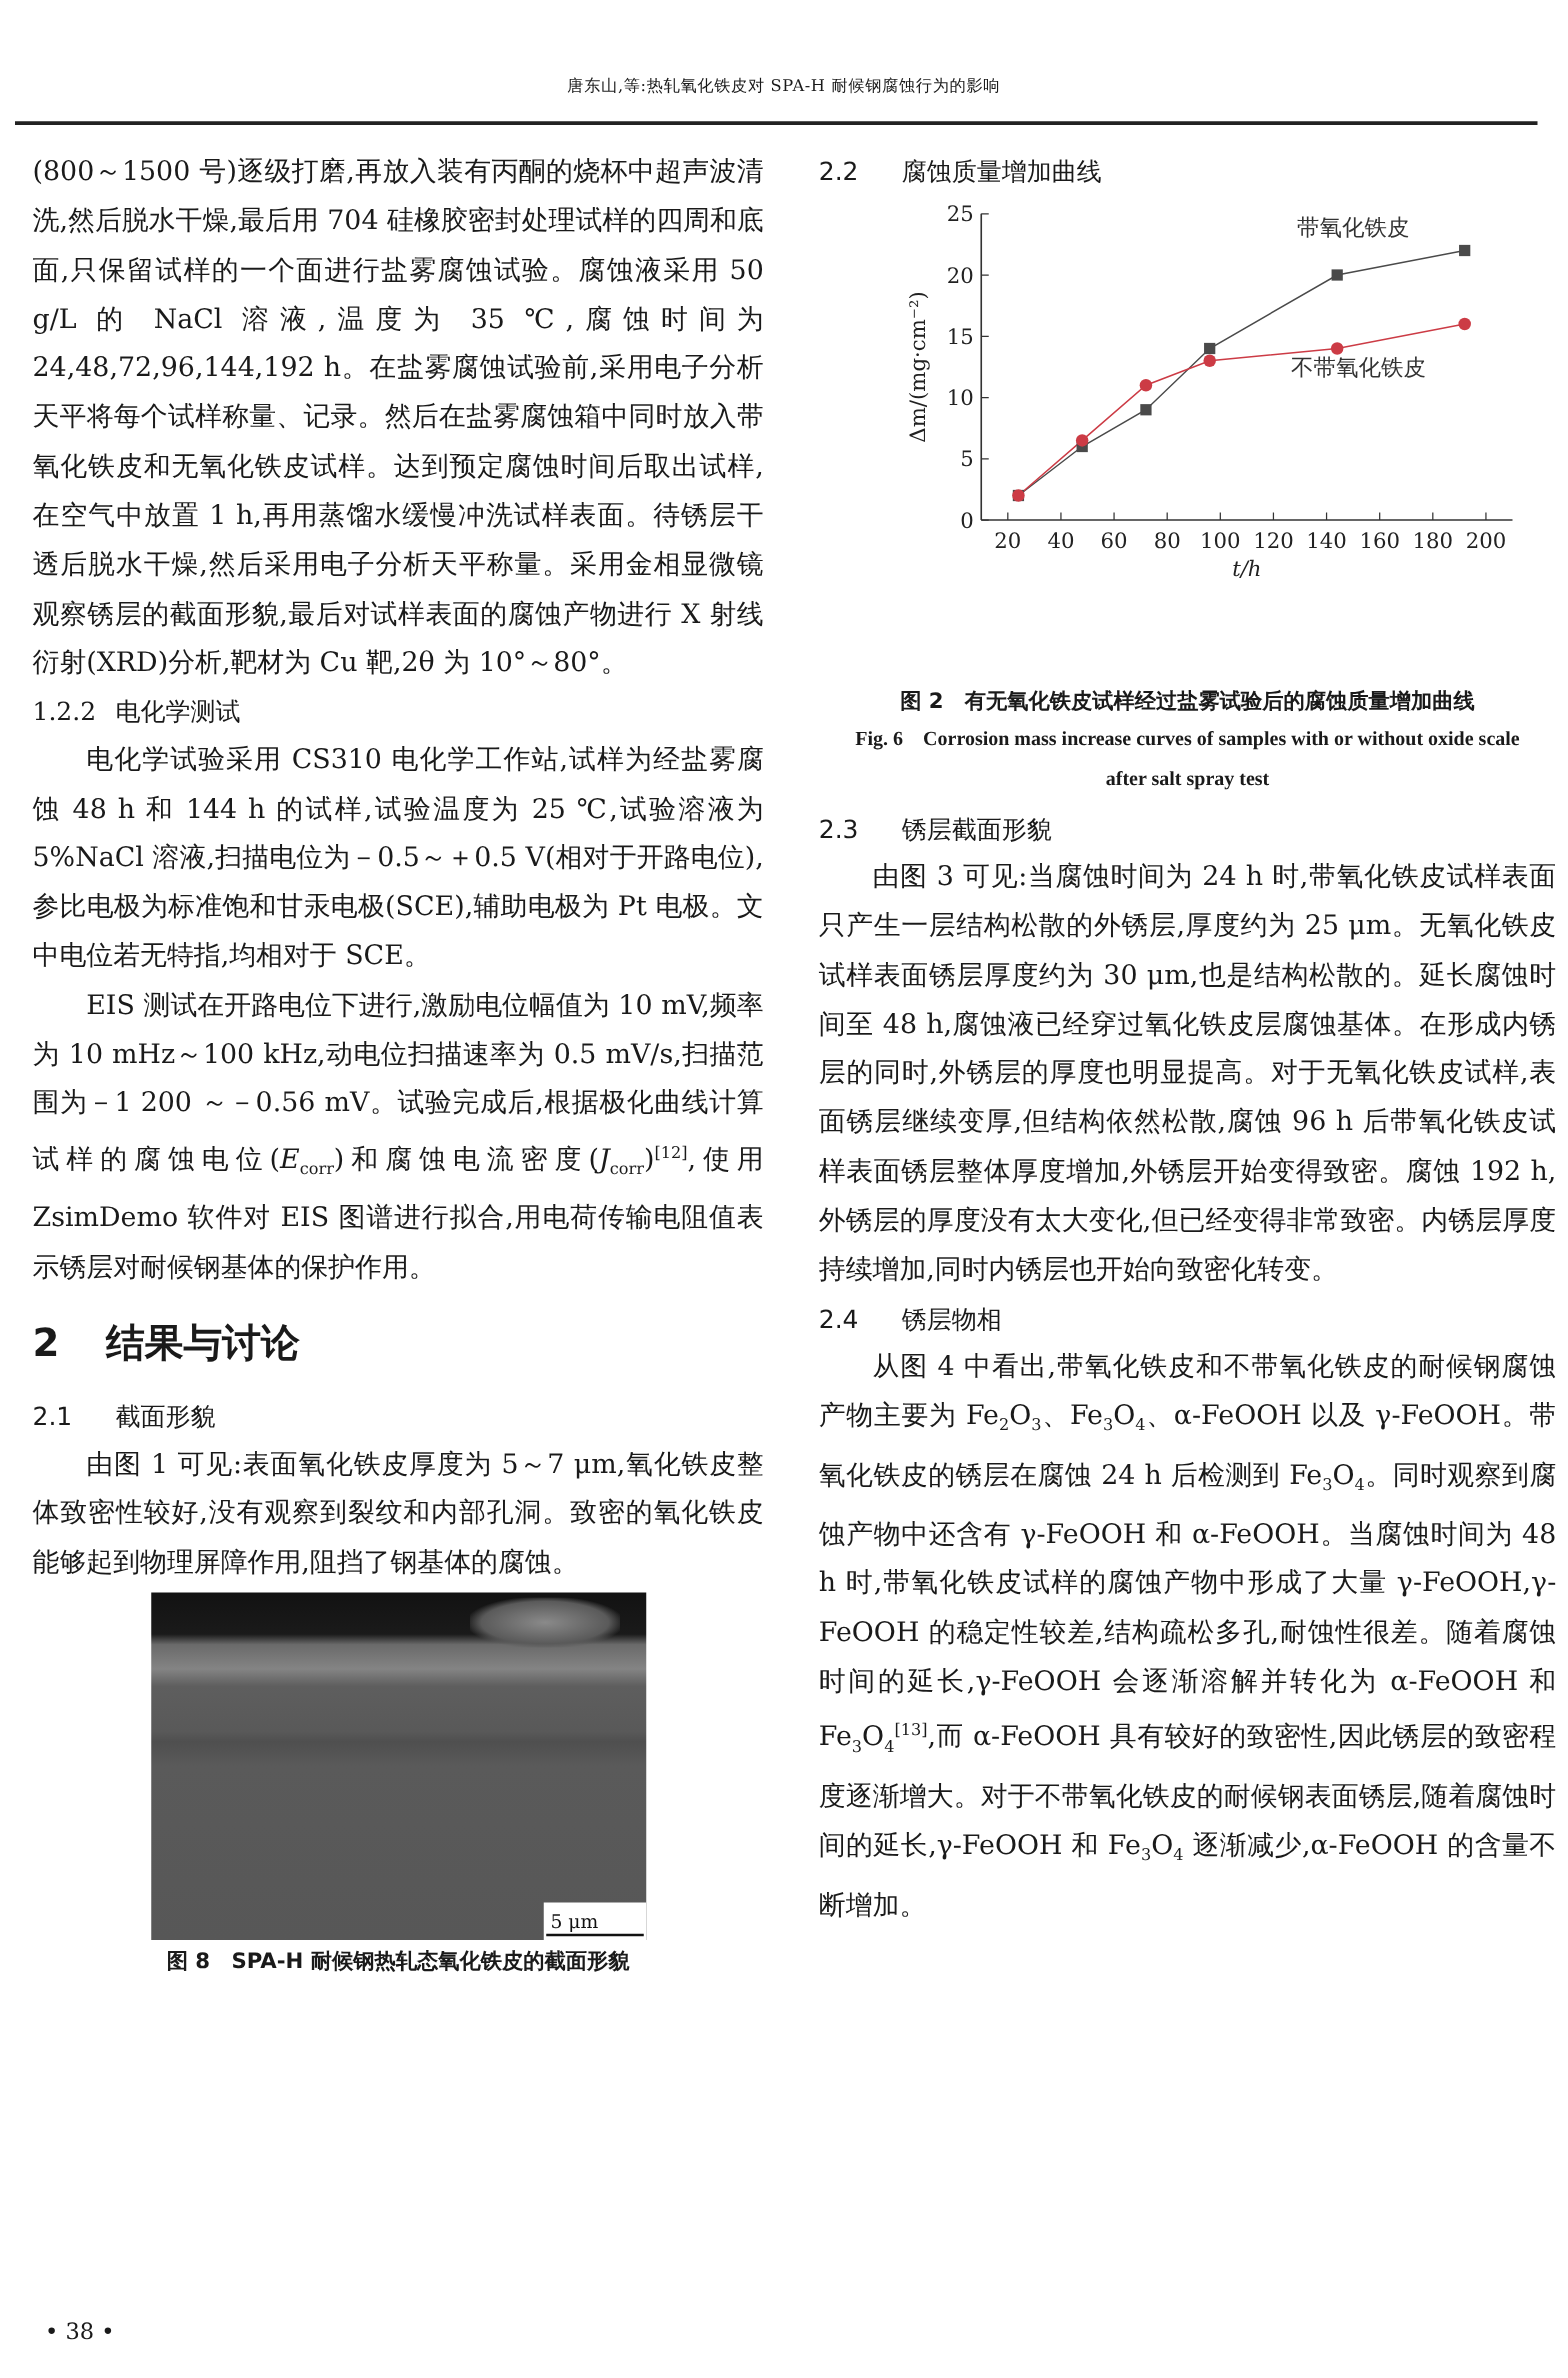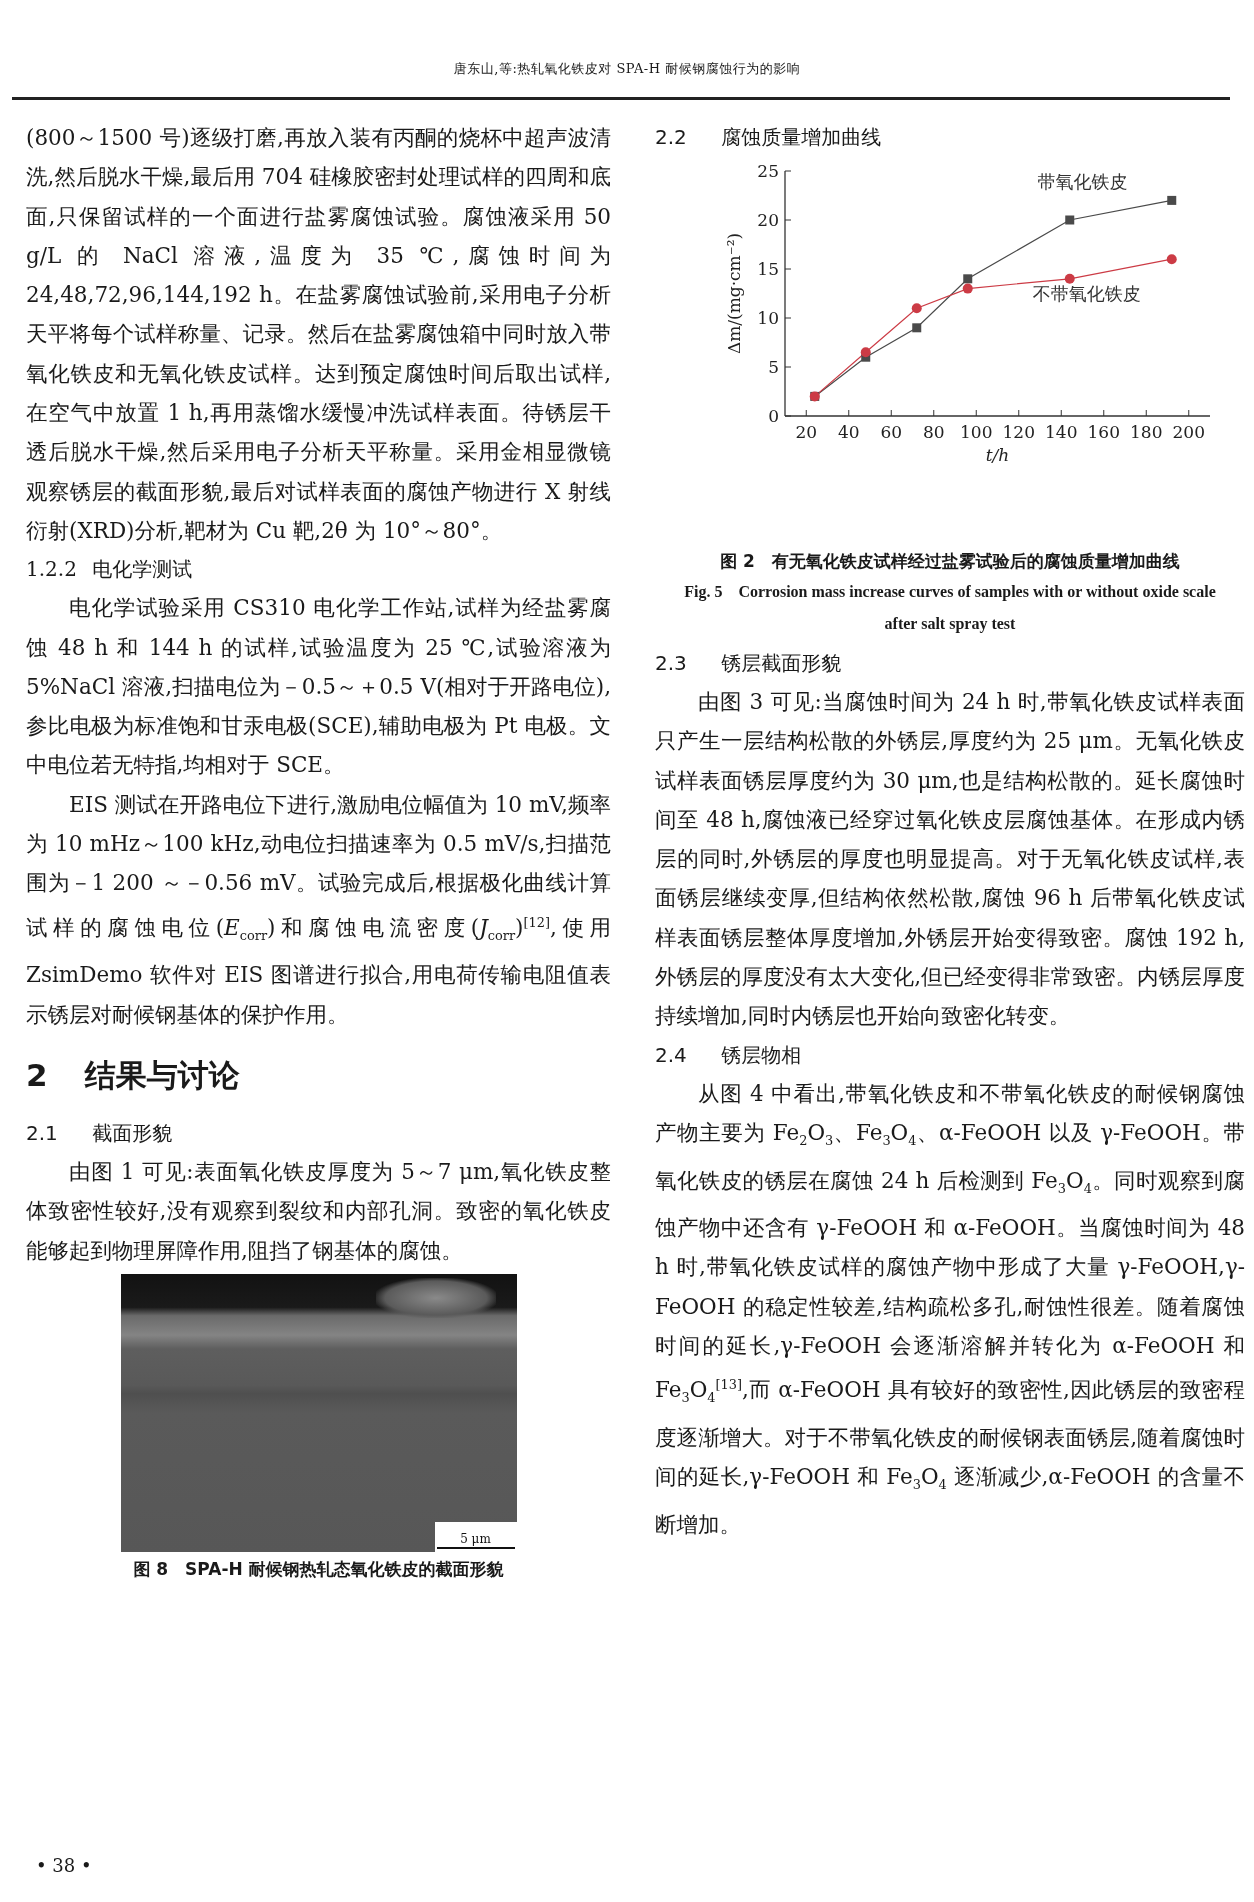--- a/index.html
+++ b/index.html
@@ -46,22 +46,22 @@
     overflow: hidden;
   }
   .sem-image .blob {
     position: absolute; left: 255px; top: 4px; width: 120px; height: 40px;
     background: radial-gradient(ellipse at center, #8a8a8a 0%, #5a5a5a 60%, transparent 75%);
   }
   .sem-image .scalebox {
     position: absolute; right: 0; bottom: 0; width: 82px; height: 30px; background: #ffffff;
   }
   .sem-image .scalelabel {
-    position: absolute; right: 0; bottom: 6px; width: 82px; text-align: center;
-    font-size: 12px; color: #111; font-family: "DejaVu Serif", serif;
+    position: absolute; right: 16px; bottom: 6px; width: 82px; text-align: center;
+    font-size: 15px; color: #111; font-family: "DejaVu Serif", serif;
   }
   .sem-image .scalebar {
     position: absolute; right: 2px; bottom: 3px; width: 78px; height: 2px; background: #111;
   }
   .page-num {
     position: absolute; left: 36px; top: 1855px; font-size: 18px;
   }
   sub, sup { font-size: 60%; }
   .chart-wrap { width: 580px; height: 390px; margin: 0; position: relative; }
   svg text { font-family: "DejaVu Serif", "Liberation Serif", serif; }
@@ -165,21 +165,21 @@
           <text x="491.25" y="282" text-anchor="middle" font-size="17" fill="#222">180</text>
           <text x="533.75" y="282" text-anchor="middle" font-size="17" fill="#222">200</text>
           <text x="342.5" y="305" text-anchor="middle" font-size="17" fill="#222" font-style="italic">t/h</text>
           <text x="0" y="0" text-anchor="middle" font-size="17" fill="#222" transform="translate(85,137.5) rotate(-90)">Δm/(mg·cm⁻²)</text>
           <text x="427.5" y="31.659999999999997" text-anchor="middle" font-size="18" fill="#333" font-family="DejaVu Sans, sans-serif">带氧化铁皮</text>
           <text x="431.75" y="144.36" text-anchor="middle" font-size="18" fill="#333" font-family="DejaVu Sans, sans-serif">不带氧化铁皮</text>
         </g>
     </svg>
   </div>
   <div class="fig-caption-cn" style="margin-top:0">图 2　有无氧化铁皮试样经过盐雾试验后的腐蚀质量增加曲线</div>
-  <div class="fig-caption-en" style="padding:0 16px">Fig. 5　Corrosion mass increase curves of samples with or without oxide scale after salt spray test</div>
+  <div class="fig-caption-en" style="padding:0 16px">Fig. 6　Corrosion mass increase curves of samples with or without oxide scale after salt spray test</div>
 
   <div class="sec-h2" style="margin-top:4px">
     <span class="num">2.3</span>
     <span>锈层截面形貌</span>
   </div>
   <p class="body indent">由图 3 可见:当腐蚀时间为 24 h 时,带氧化铁皮试样表面只产生一层结构松散的外锈层,厚度约为 25 μm。无氧化铁皮试样表面锈层厚度约为 30 μm,也是结构松散的。延长腐蚀时间至 48 h,腐蚀液已经穿过氧化铁皮层腐蚀基体。在形成内锈层的同时,外锈层的厚度也明显提高。对于无氧化铁皮试样,表面锈层继续变厚,但结构依然松散,腐蚀 96 h 后带氧化铁皮试样表面锈层整体厚度增加,外锈层开始变得致密。腐蚀 192 h,外锈层的厚度没有太大变化,但已经变得非常致密。内锈层厚度持续增加,同时内锈层也开始向致密化转变。</p>
 
   <div class="sec-h2">
     <span class="num">2.4</span>
     <span>锈层物相</span>

